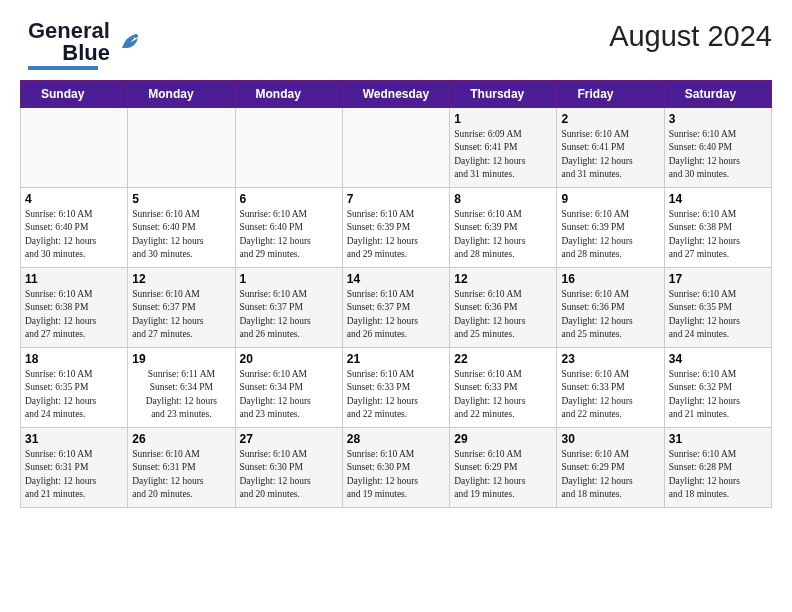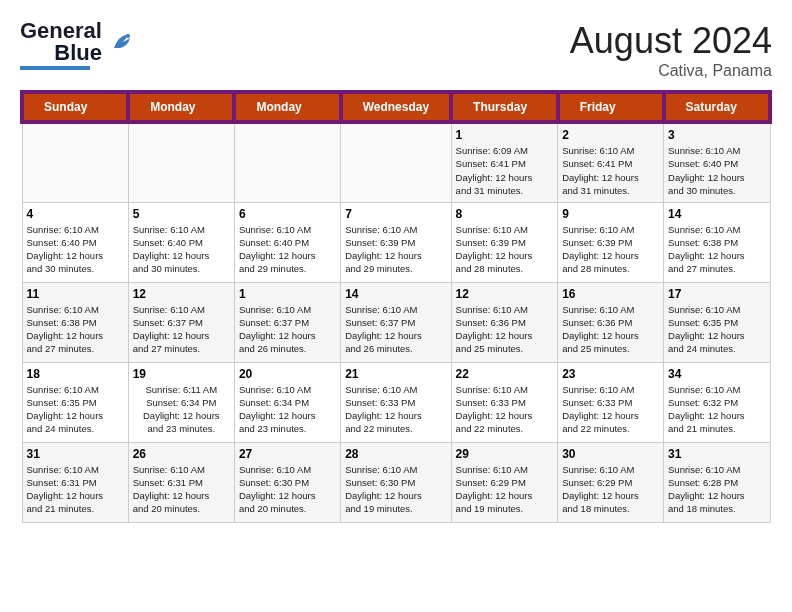--- a/index.html
+++ b/index.html
@@ -8,20 +8,21 @@
       background: #fff;
       width: 792px;
       min-height: 612px;
       padding: 20px;
     }
     .header-area {
       display: flex;
       justify-content: space-between;
       align-items: flex-start;
       margin-bottom: 10px;
+      margin-left: 8px;
     }
     .logo {
       display: flex;
       flex-direction: column;
       align-items: flex-start;
     }
     .logo-text {
       font-size: 22px;
       font-weight: bold;
       color: #1a1a2e;
@@ -30,41 +31,41 @@
     .logo-underline {
       width: 70px;
       height: 4px;
       background: #3a7fc1;
       margin-top: 2px;
     }
     .title-area {
       text-align: right;
     }
     .calendar-title {
-      font-size: 36px;
+      font-size: 29px;
       font-weight: normal;
       color: #222;
     }
     .calendar-subtitle {
       font-size: 16px;
       color: #555;
     }
     table {
       width: 100%;
       border-collapse: collapse;
       font-size: 11px;
     }
     thead tr th {
-      background: #c2410c;
+      background: #4c1d95;
       color: #fff;
       padding: 6px 20px;
       text-align: left;
       font-weight: bold;
       font-size: 12px;
-      border: 4px solid #701a75;
+      border: 1px solid #701a75;
     }
     tbody tr td {
       border: 1px solid #ccc;
       vertical-align: top;
       padding: 4px 4px;
       min-height: 80px;
       height: 80px;
       width: calc(100% / 7);
       background: #fff;
     }
@@ -77,20 +78,21 @@
     .day-num {
       font-weight: bold;
       font-size: 12px;
       margin-bottom: 2px;
       display: block;
     }
     .day-info {
       font-size: 9.5px;
       color: #222;
       line-height: 1.4;
+      font-family: Liberation Serif, serif;
     }
     .empty-cell {
       background: #f9f9f9 !important;
     }
   </style>
 </head>
 <body>
 
 <div class="header-area">
   <div class="logo">
@@ -103,21 +105,20 @@
         <svg width="28" height="28" viewBox="0 0 28 28">
           <path d="M6,20 Q10,8 20,6 Q18,12 14,14 Q18,13 22,10 Q20,18 12,20 Z" fill="#3a7fc1"></path>
           <circle cx="20" cy="8" r="2" fill="#3a7fc1"></circle>
         </svg>
       </div>
     </div>
     <div class="logo-underline"></div>
   </div>
   <div class="title-area">
     <div class="calendar-title">August 2024</div>
-    <div class="calendar-subtitle">Cativa, Panama</div>
   </div>
 </div>
 
 <table>
   <thead>
     <tr>
     <th>Sunday</th>
         <th>Monday</th>
         <th>Monday</th>
         <th>Wednesday</th>

